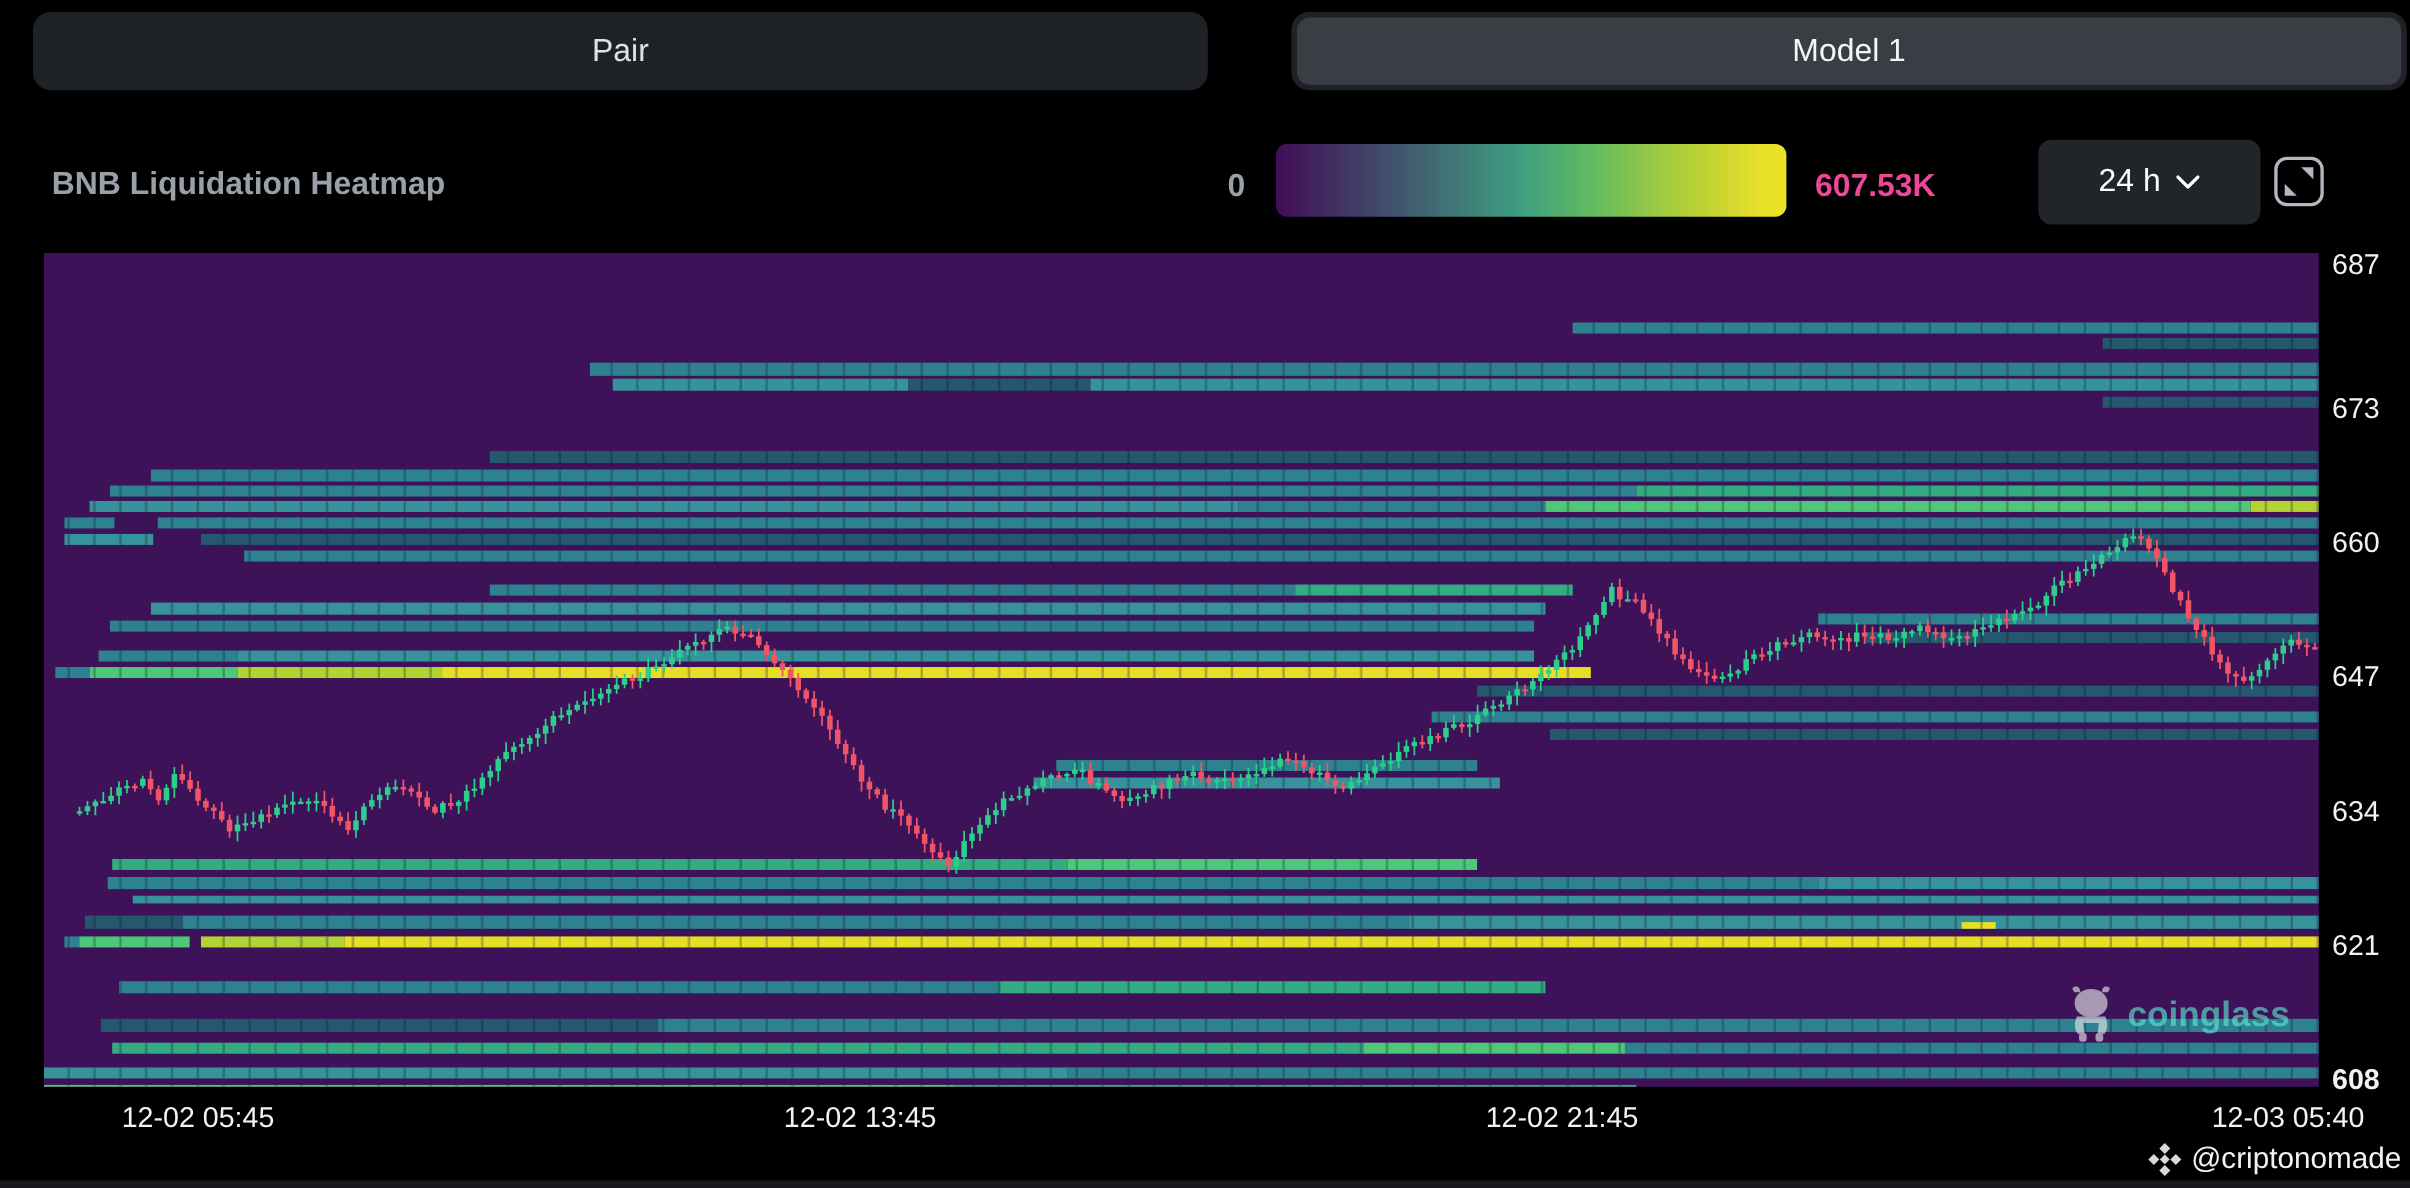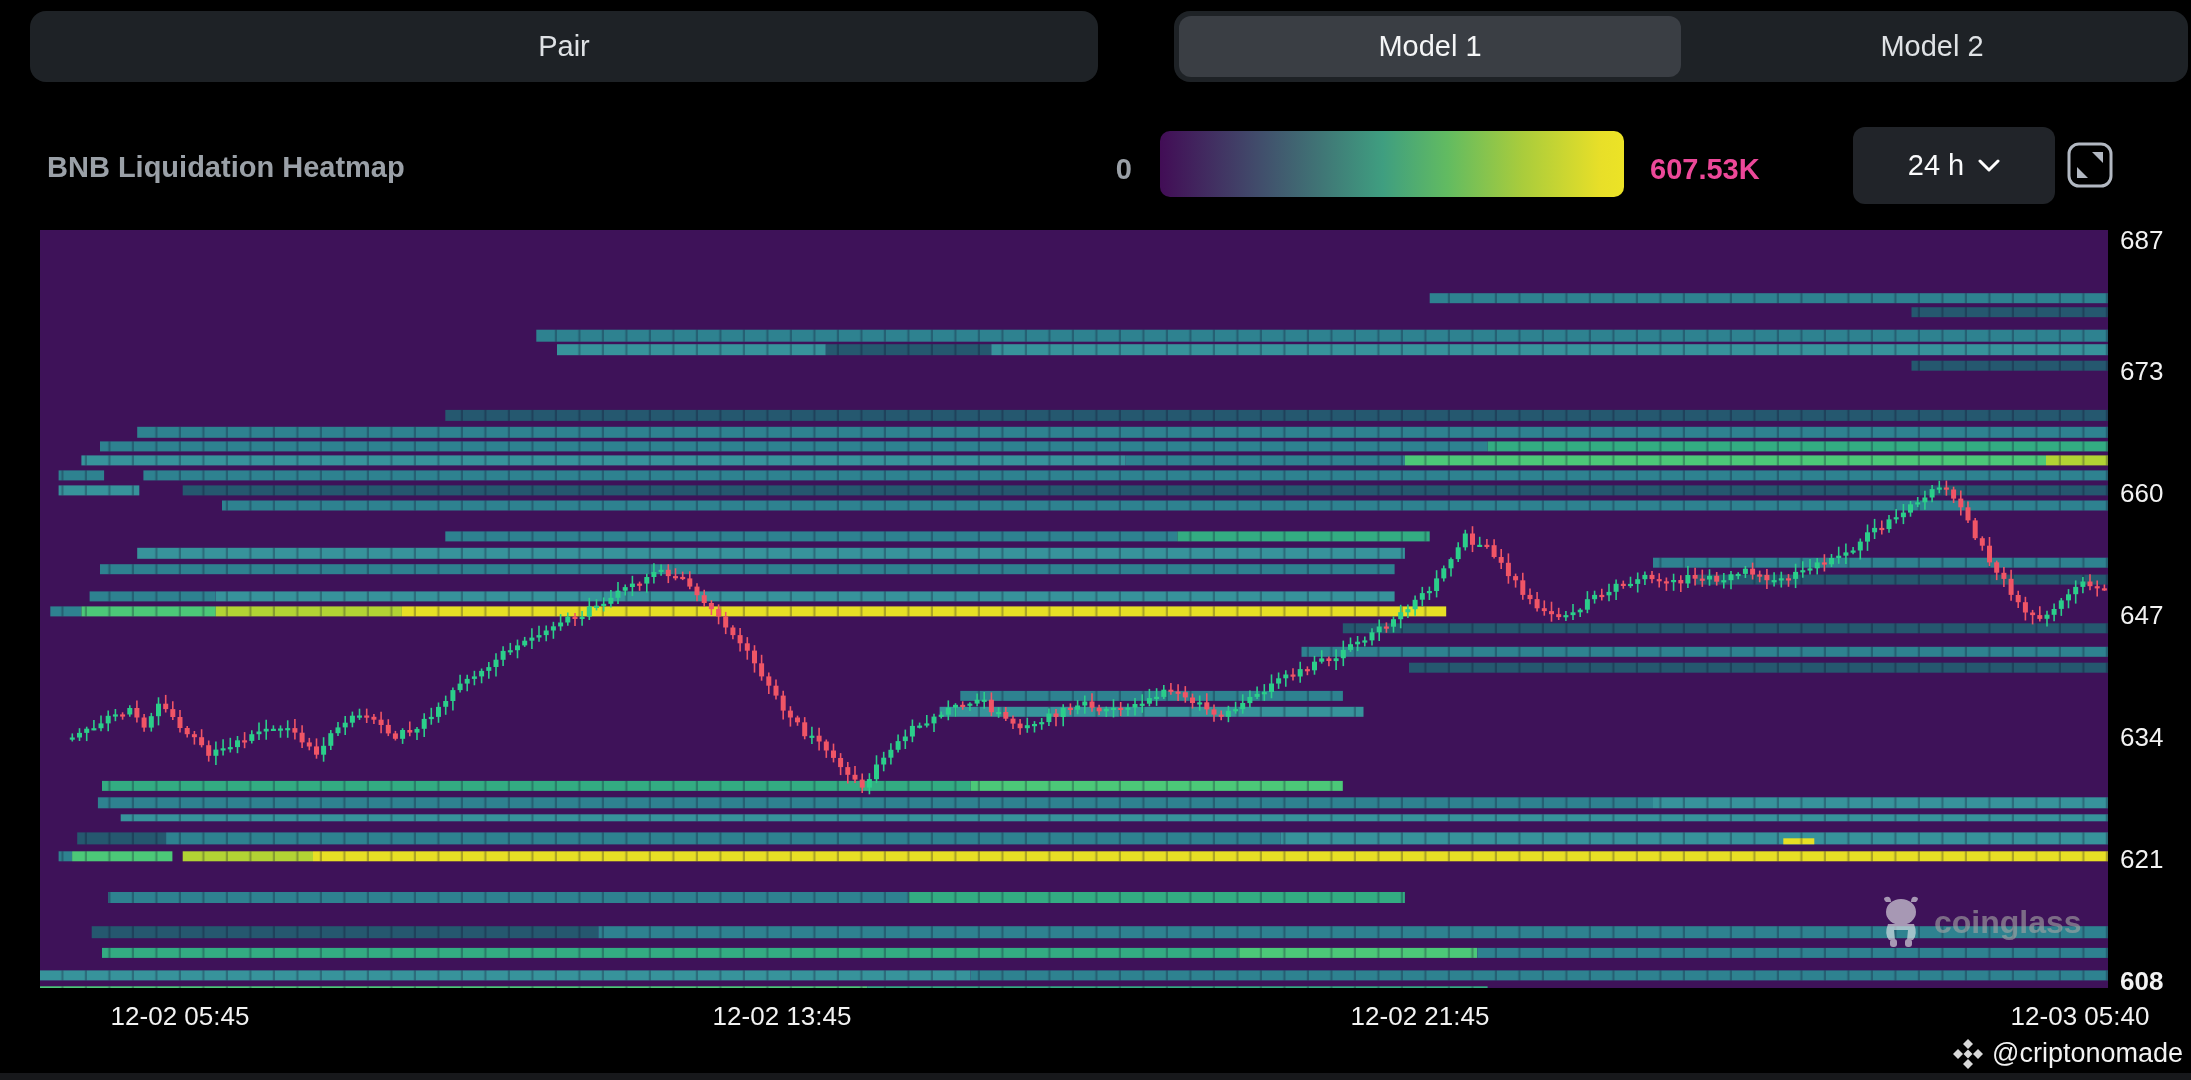--- a/index.html
+++ b/index.html
@@ -25,36 +25,35 @@
   .tf-button span{font-size:29px;color:#fafbfc;}
   .fs-button{position:absolute;left:2066px;top:141px;width:48px;height:48px;cursor:pointer;}
 
   
   .chart-area{position:absolute;left:40px;top:230px;width:2068px;height:758px;background:#3e1259;}
   .y-axis-label{position:absolute;left:2120px;font-size:26px;color:#f2f2f2;}
   .x-axis-label{position:absolute;top:1001px;font-size:26px;color:#f2f2f2;transform:translateX(-50%);white-space:nowrap;}
 
   .watermark{position:absolute;left:1878px;top:896px;display:flex;align-items:center;gap:10px;
     opacity:0.62;pointer-events:none;}
-  .watermark .wm-text{font-size:32px;font-weight:bold;color:#a3a3a3;}
+  .watermark .wm-text{font-size:32px;font-weight:bold;color:#5eead4;}
 
   .credit{position:absolute;top:1038px;right:8px;display:flex;align-items:flex-start;gap:8px;}
   .credit .credit-text{font-size:27px;color:#f2f2f2;}
 
   .bottom-strip{position:absolute;left:0;bottom:0;width:100%;height:7px;background:#17181b;}
 </style>
 </head>
 <body>
 
 <div class="toggle-group" style="left:30px;width:1068px;text-align:right;">
   <div class="toggle-btn" id="btn-pair">Pair</div>
 </div>
 <div class="toggle-group" style="left:1142px;width:1014px;margin-left:32px;">
   <div class="toggle-btn active" id="btn-model1">Model 1</div>
-  <div class="toggle-btn" id="btn-model2">Model 2</div>
 </div>
 
 <div class="chart-title">BNB Liquidation Heatmap</div>
 <div class="scale-min">0</div>
 <div class="gradient-bar"></div>
 <div class="scale-max">607.53K</div>
 
 <div class="tf-button">
   <span>24 h</span>
   <svg width="22" height="14" viewBox="0 0 22 14">

